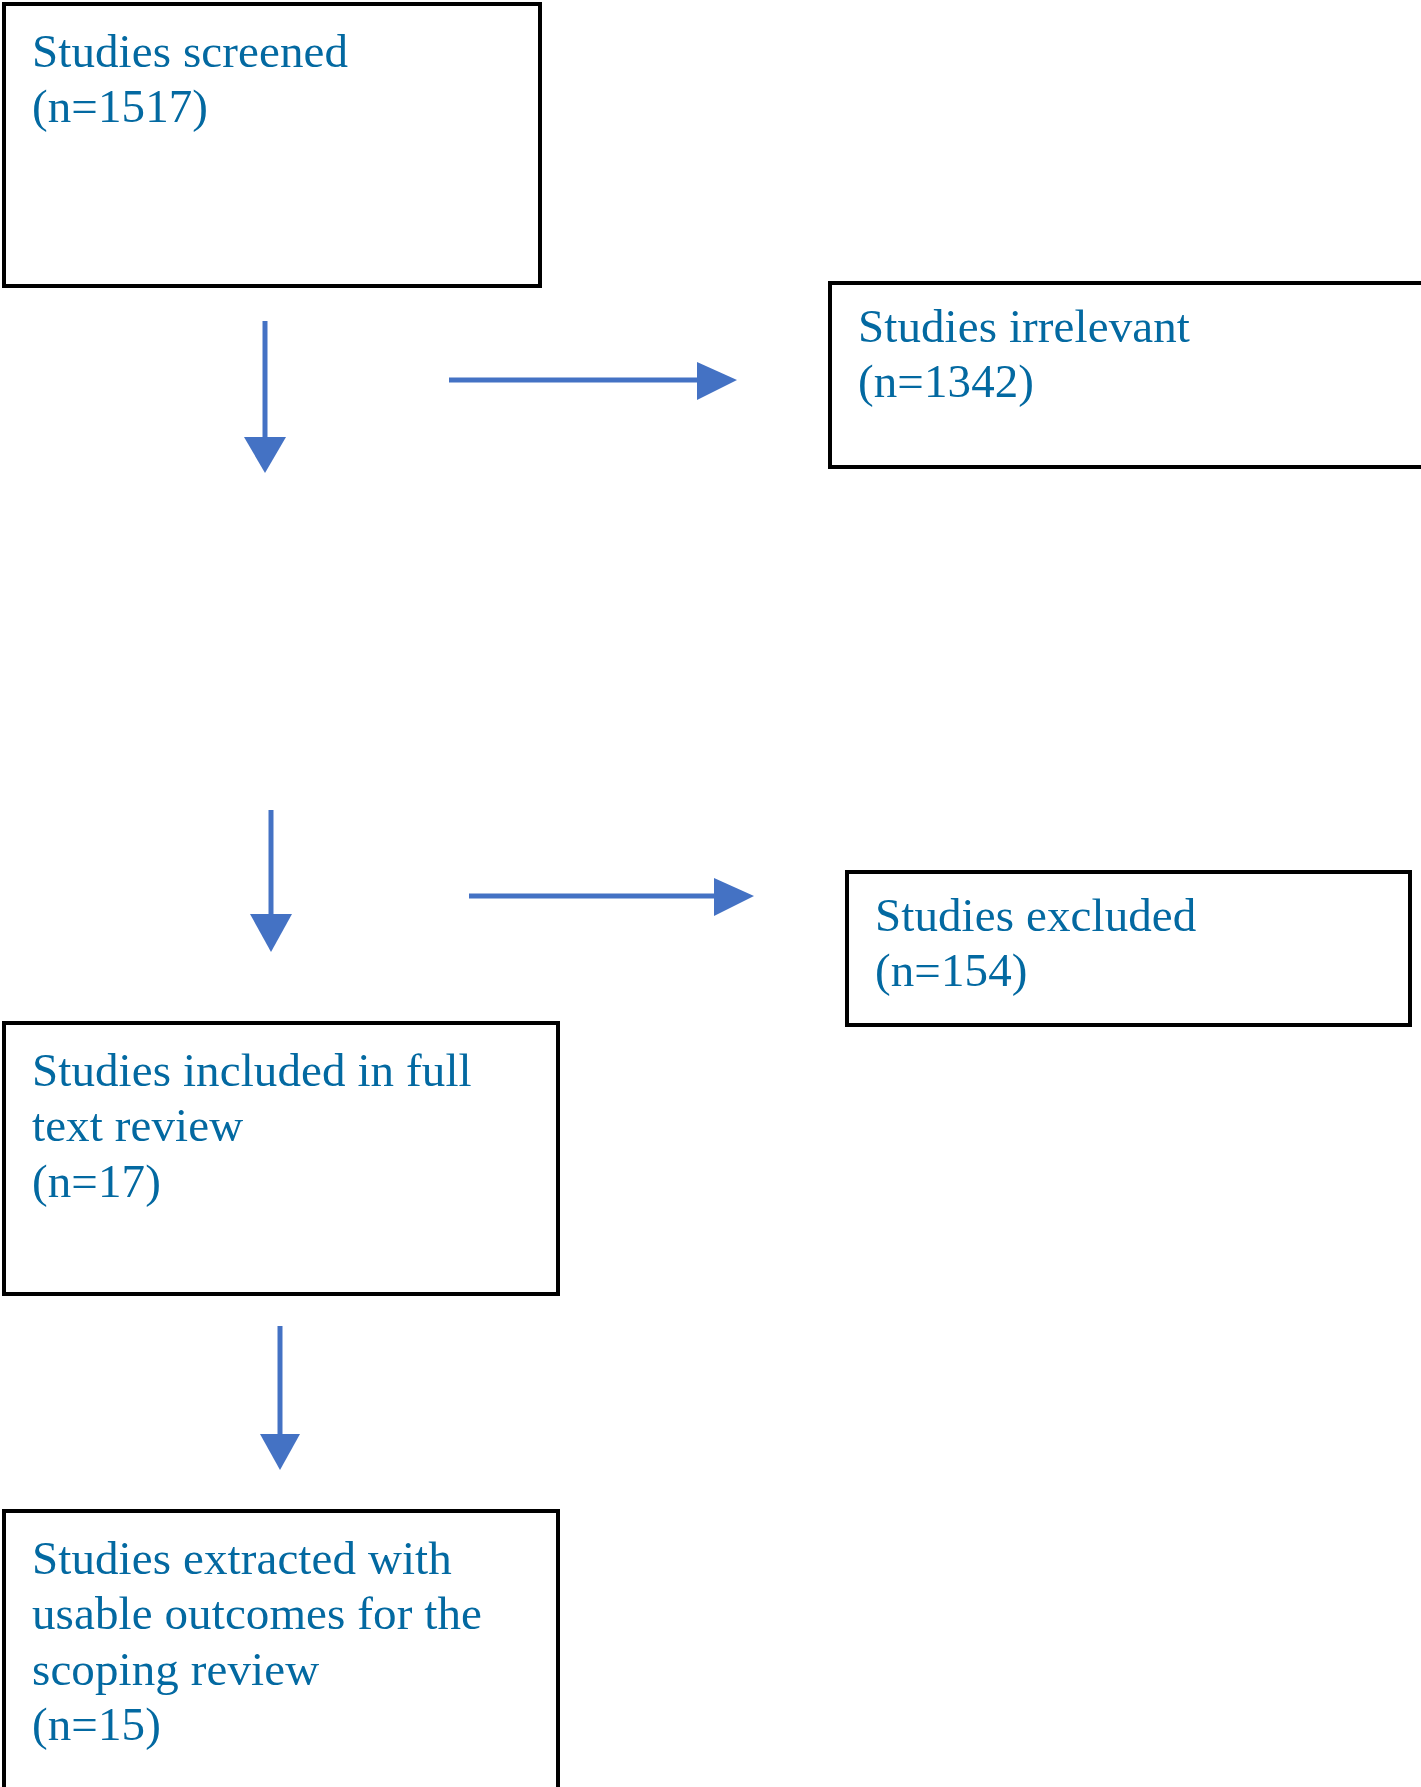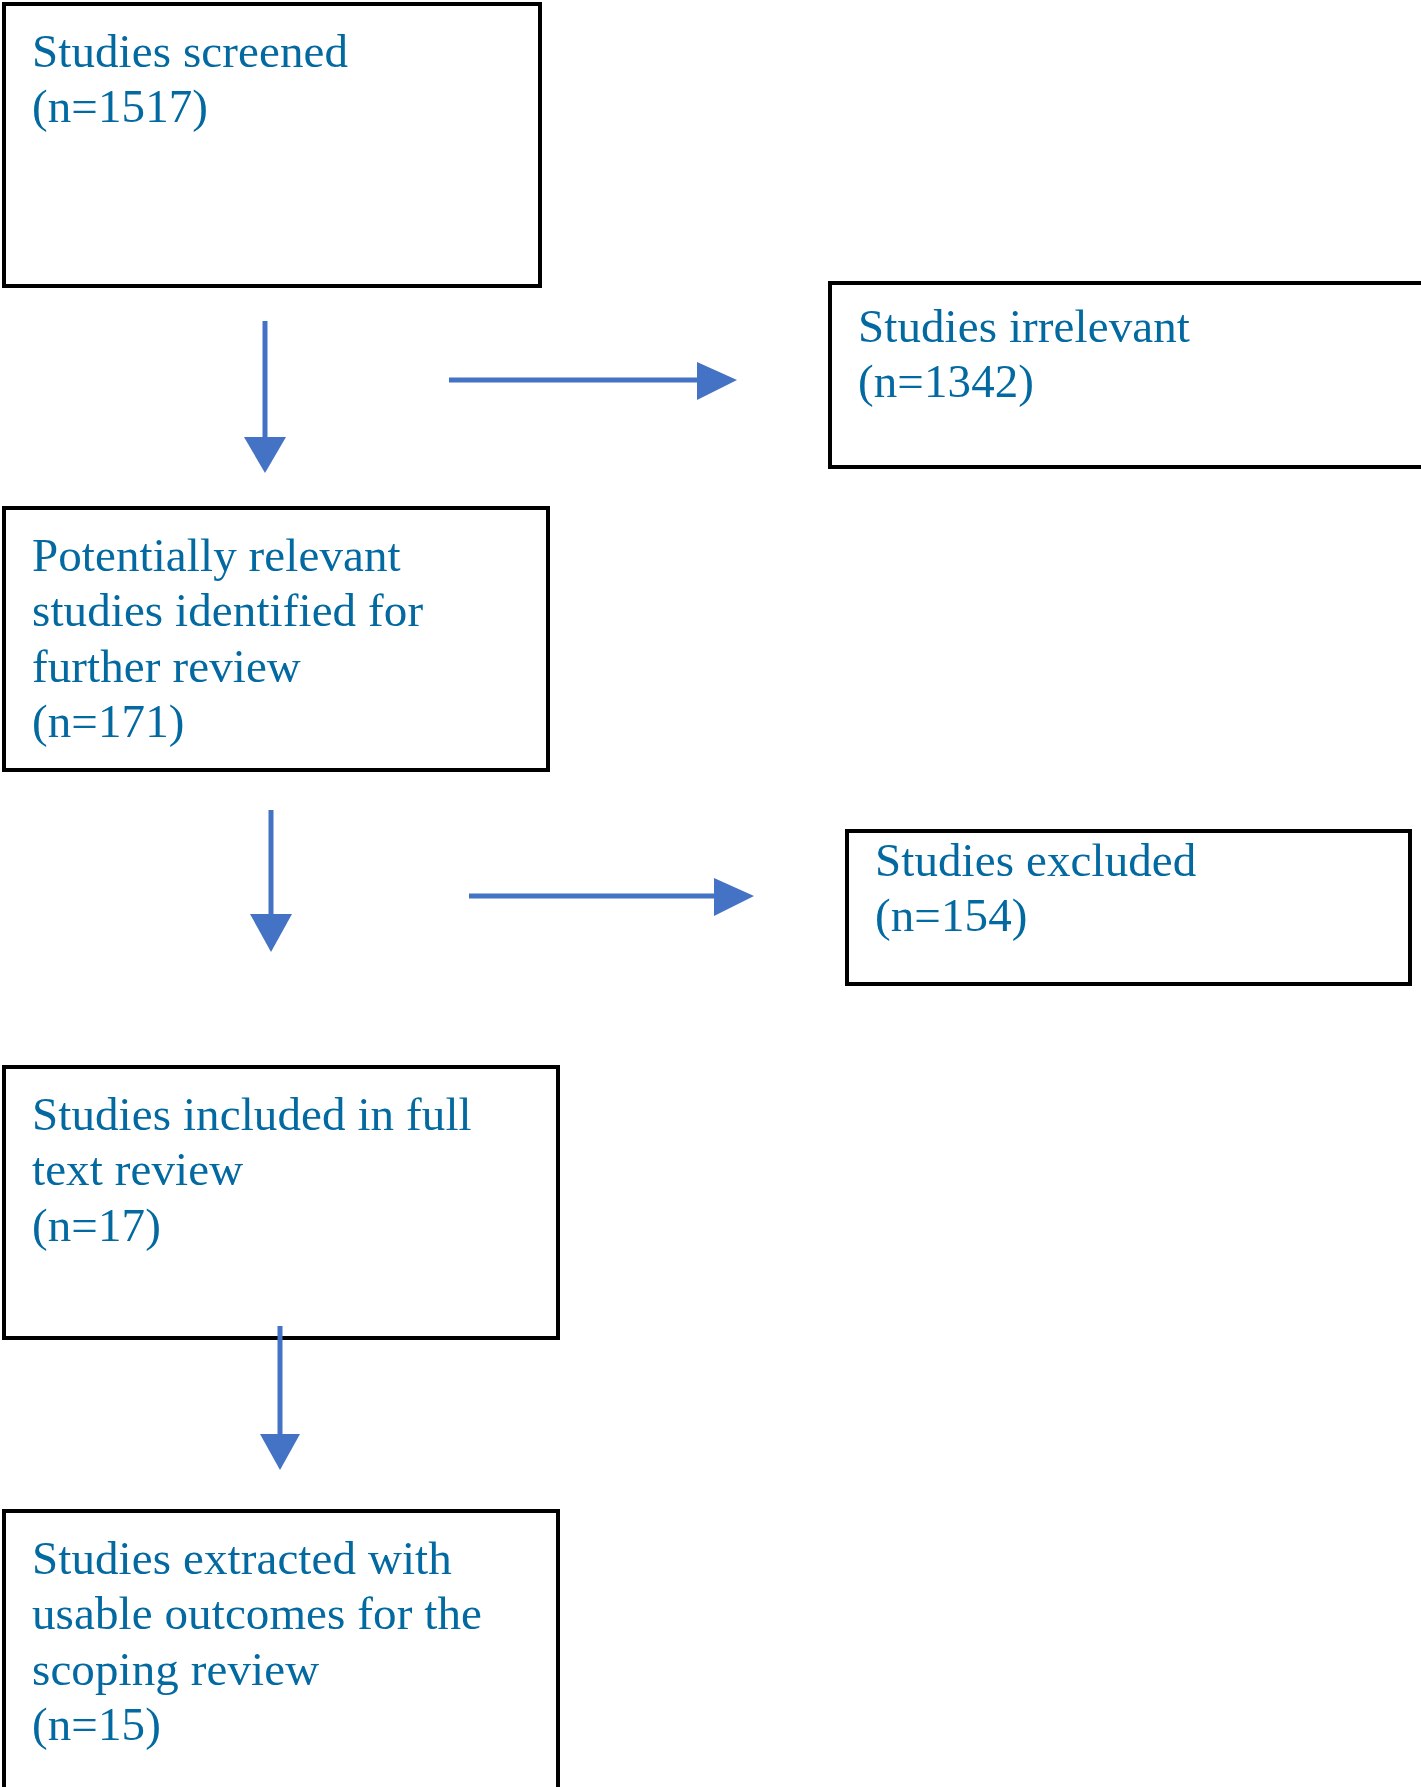--- a/index.html
+++ b/index.html
@@ -36,25 +36,25 @@
     letter-spacing: 0.1px;
     white-space: pre-line;
     color: #0369a1;
   }
 
   
   #box-screened      { left: 2px;    top: 2px;     width: 540px;  height: 286px; }
   #box-irrelevant    { left: 828px;  top: 281px;   width: 690px;  height: 188px; }
   #box-potential     { left: 2px;    top: 506px;   width: 548px;  height: 266px; }
   #box-excluded      { left: 845px;  top: 829px;   width: 567px;  height: 157px; }
-  #box-fulltext      { left: 2px;    top: 1021px;  width: 558px;  height: 275px; margin-top: 44px; }
+  #box-fulltext      { left: 2px;    top: 1021px;  width: 558px;  height: 275px; }
   #box-extracted     { left: 2px;    top: 1509px;  width: 558px;  height: 282px; }
 
   #box-irrelevant { padding-top: 14px; }
-  #box-excluded   { padding-top: 0; }
+  #box-excluded   { padding-top: 14px; margin-top: 41px; }
 
   
   .arrow-svg {
     position: absolute;
     overflow: visible;
   }
   #arrow-v1 { left: 224px; top: 315px;  width: 82px;  height: 160px; }
   #arrow-h1 { left: 445px; top: 360px;  width: 300px; height: 42px; }
   #arrow-v2 { left: 230px; top: 804px;  width: 82px;  height: 160px; }
   #arrow-h2 { left: 465px; top: 876px;  width: 300px; height: 42px; }
@@ -78,26 +78,20 @@
   <svg class="arrow-svg" id="arrow-h1" viewBox="0 0 300 42">
     <line x1="4" y1="20" x2="255" y2="20" stroke="#4472C4" stroke-width="5"></line>
     <polygon points="252,2 252,40 292,20" fill="#4472C4"></polygon>
   </svg>
 
   <div class="flow-box" id="box-irrelevant">
     <span class="box-text">Studies irrelevant
 (n=1342)</span>
   </div>
 
-  <div class="flow-box" id="box-potential">
-    <span class="box-text">Potentially relevant
-studies identified for
-further review
-(n=171)</span>
-  </div>
 
   <svg class="arrow-svg" id="arrow-v2" viewBox="0 0 82 160">
     <line x1="41" y1="6" x2="41" y2="112" stroke="#4472C4" stroke-width="5"></line>
     <polygon points="20,110 62,110 41,148" fill="#4472C4"></polygon>
   </svg>
 
   <svg class="arrow-svg" id="arrow-h2" viewBox="0 0 300 42">
     <line x1="4" y1="20" x2="252" y2="20" stroke="#4472C4" stroke-width="5"></line>
     <polygon points="249,2 249,40 289,20" fill="#4472C4"></polygon>
   </svg>

